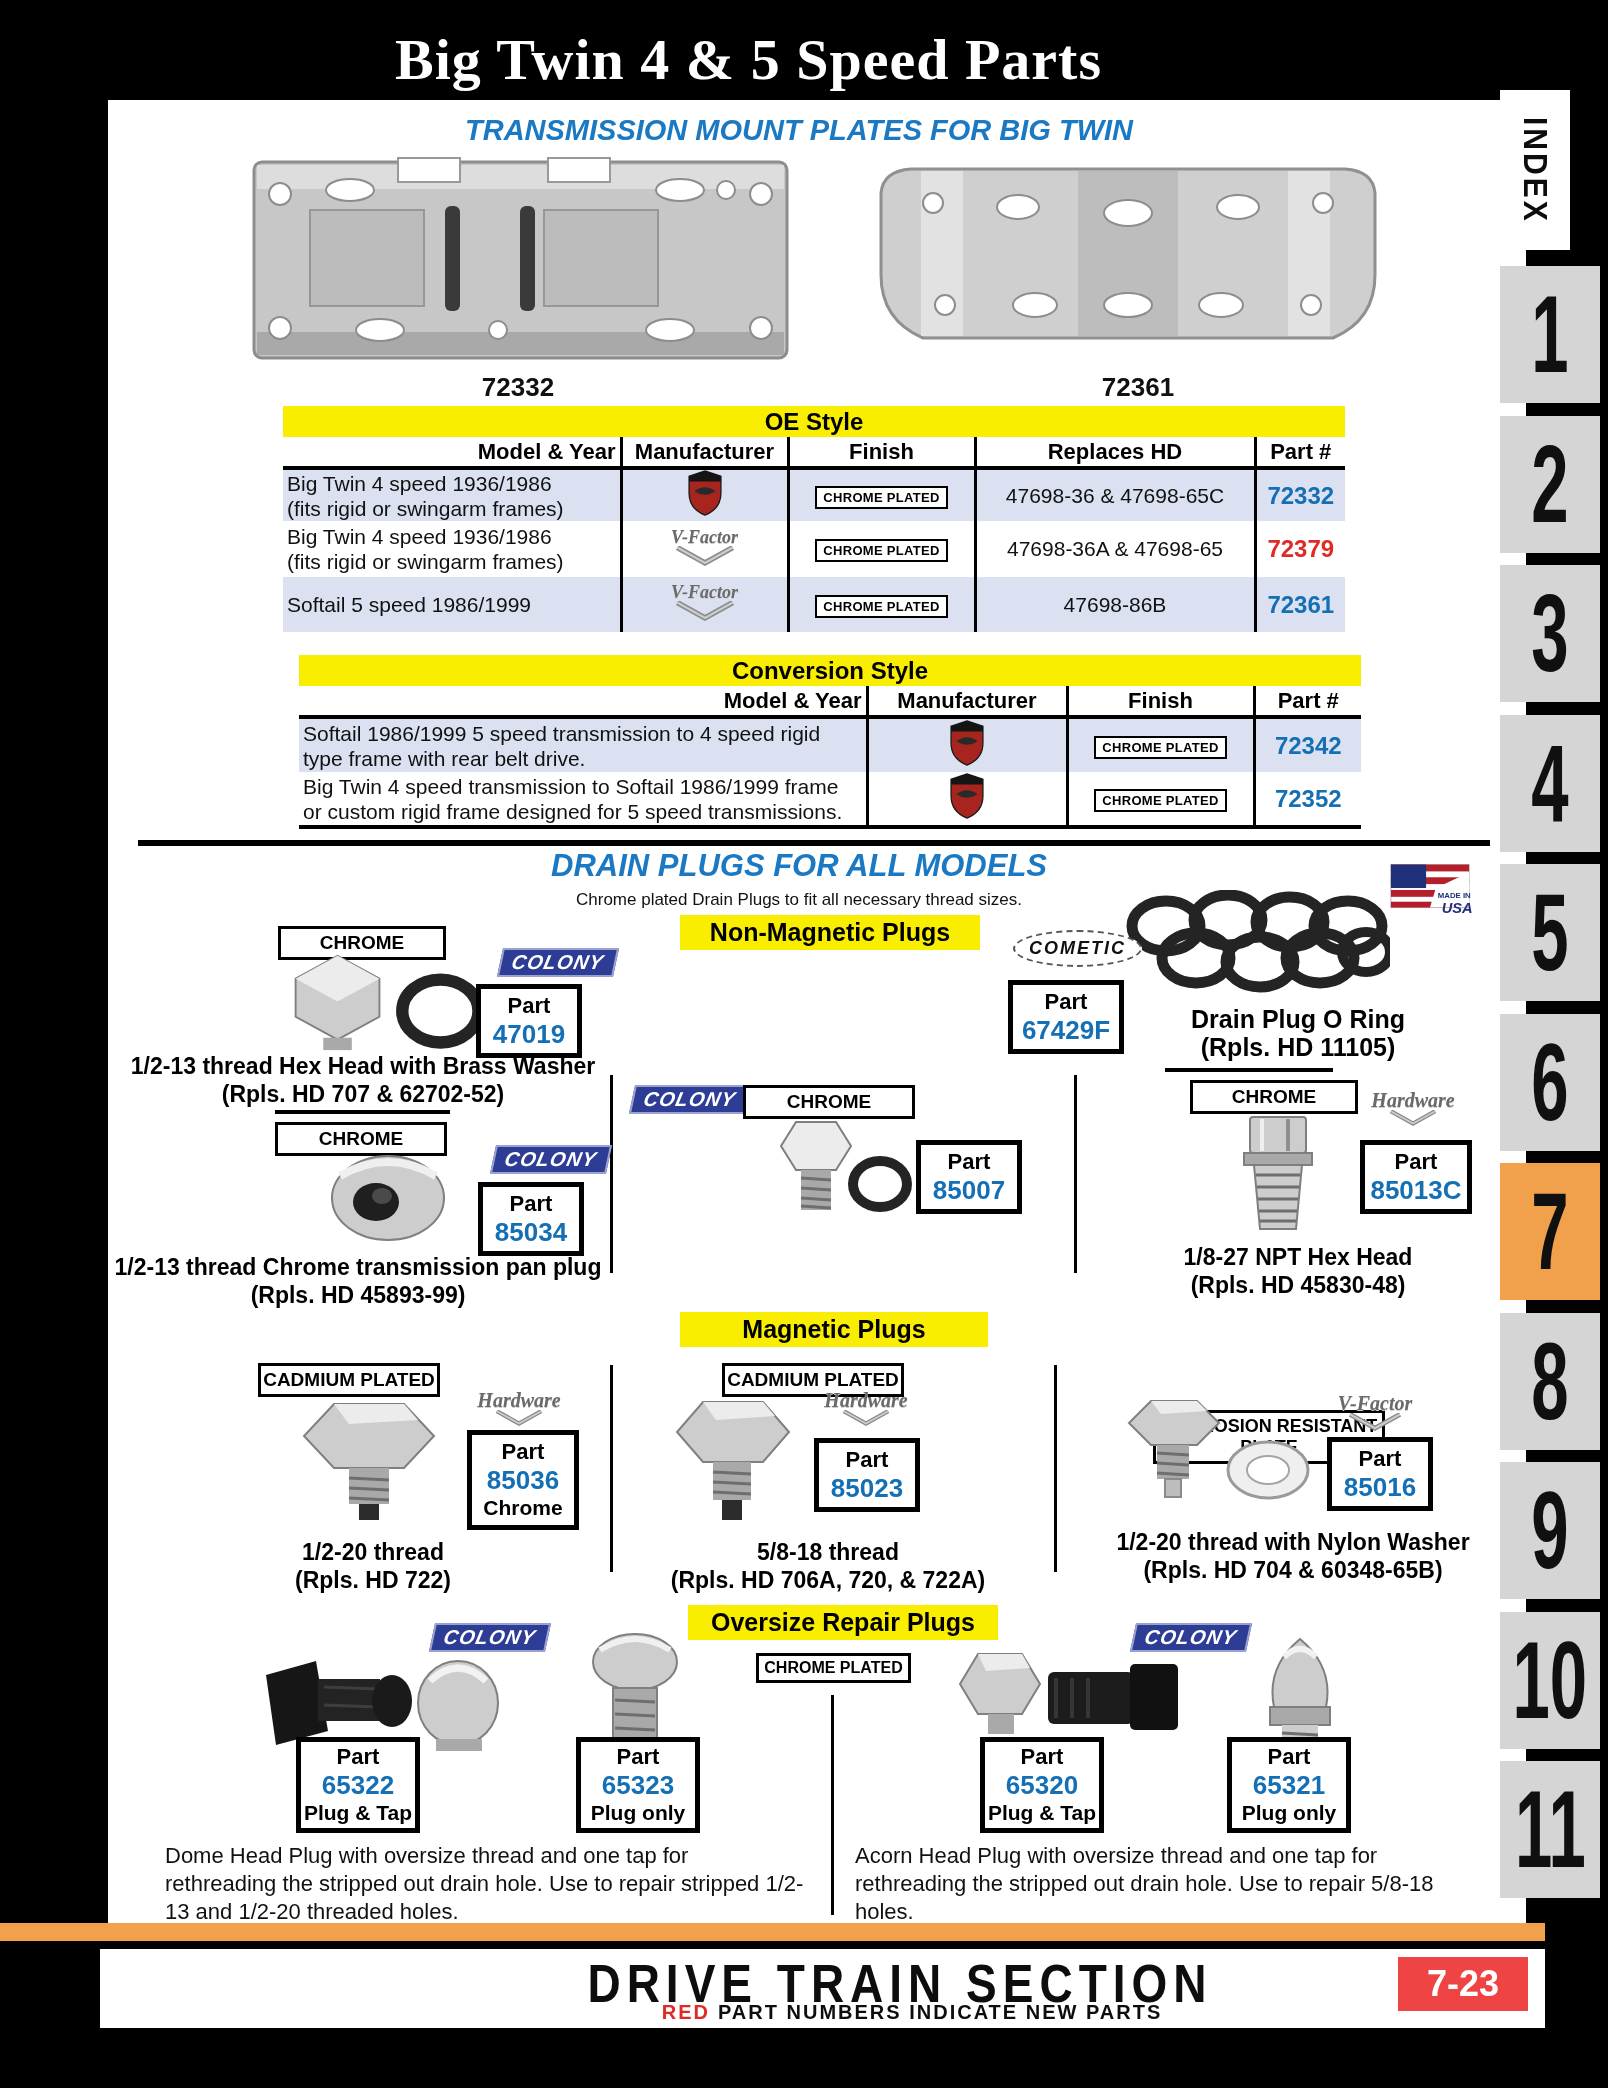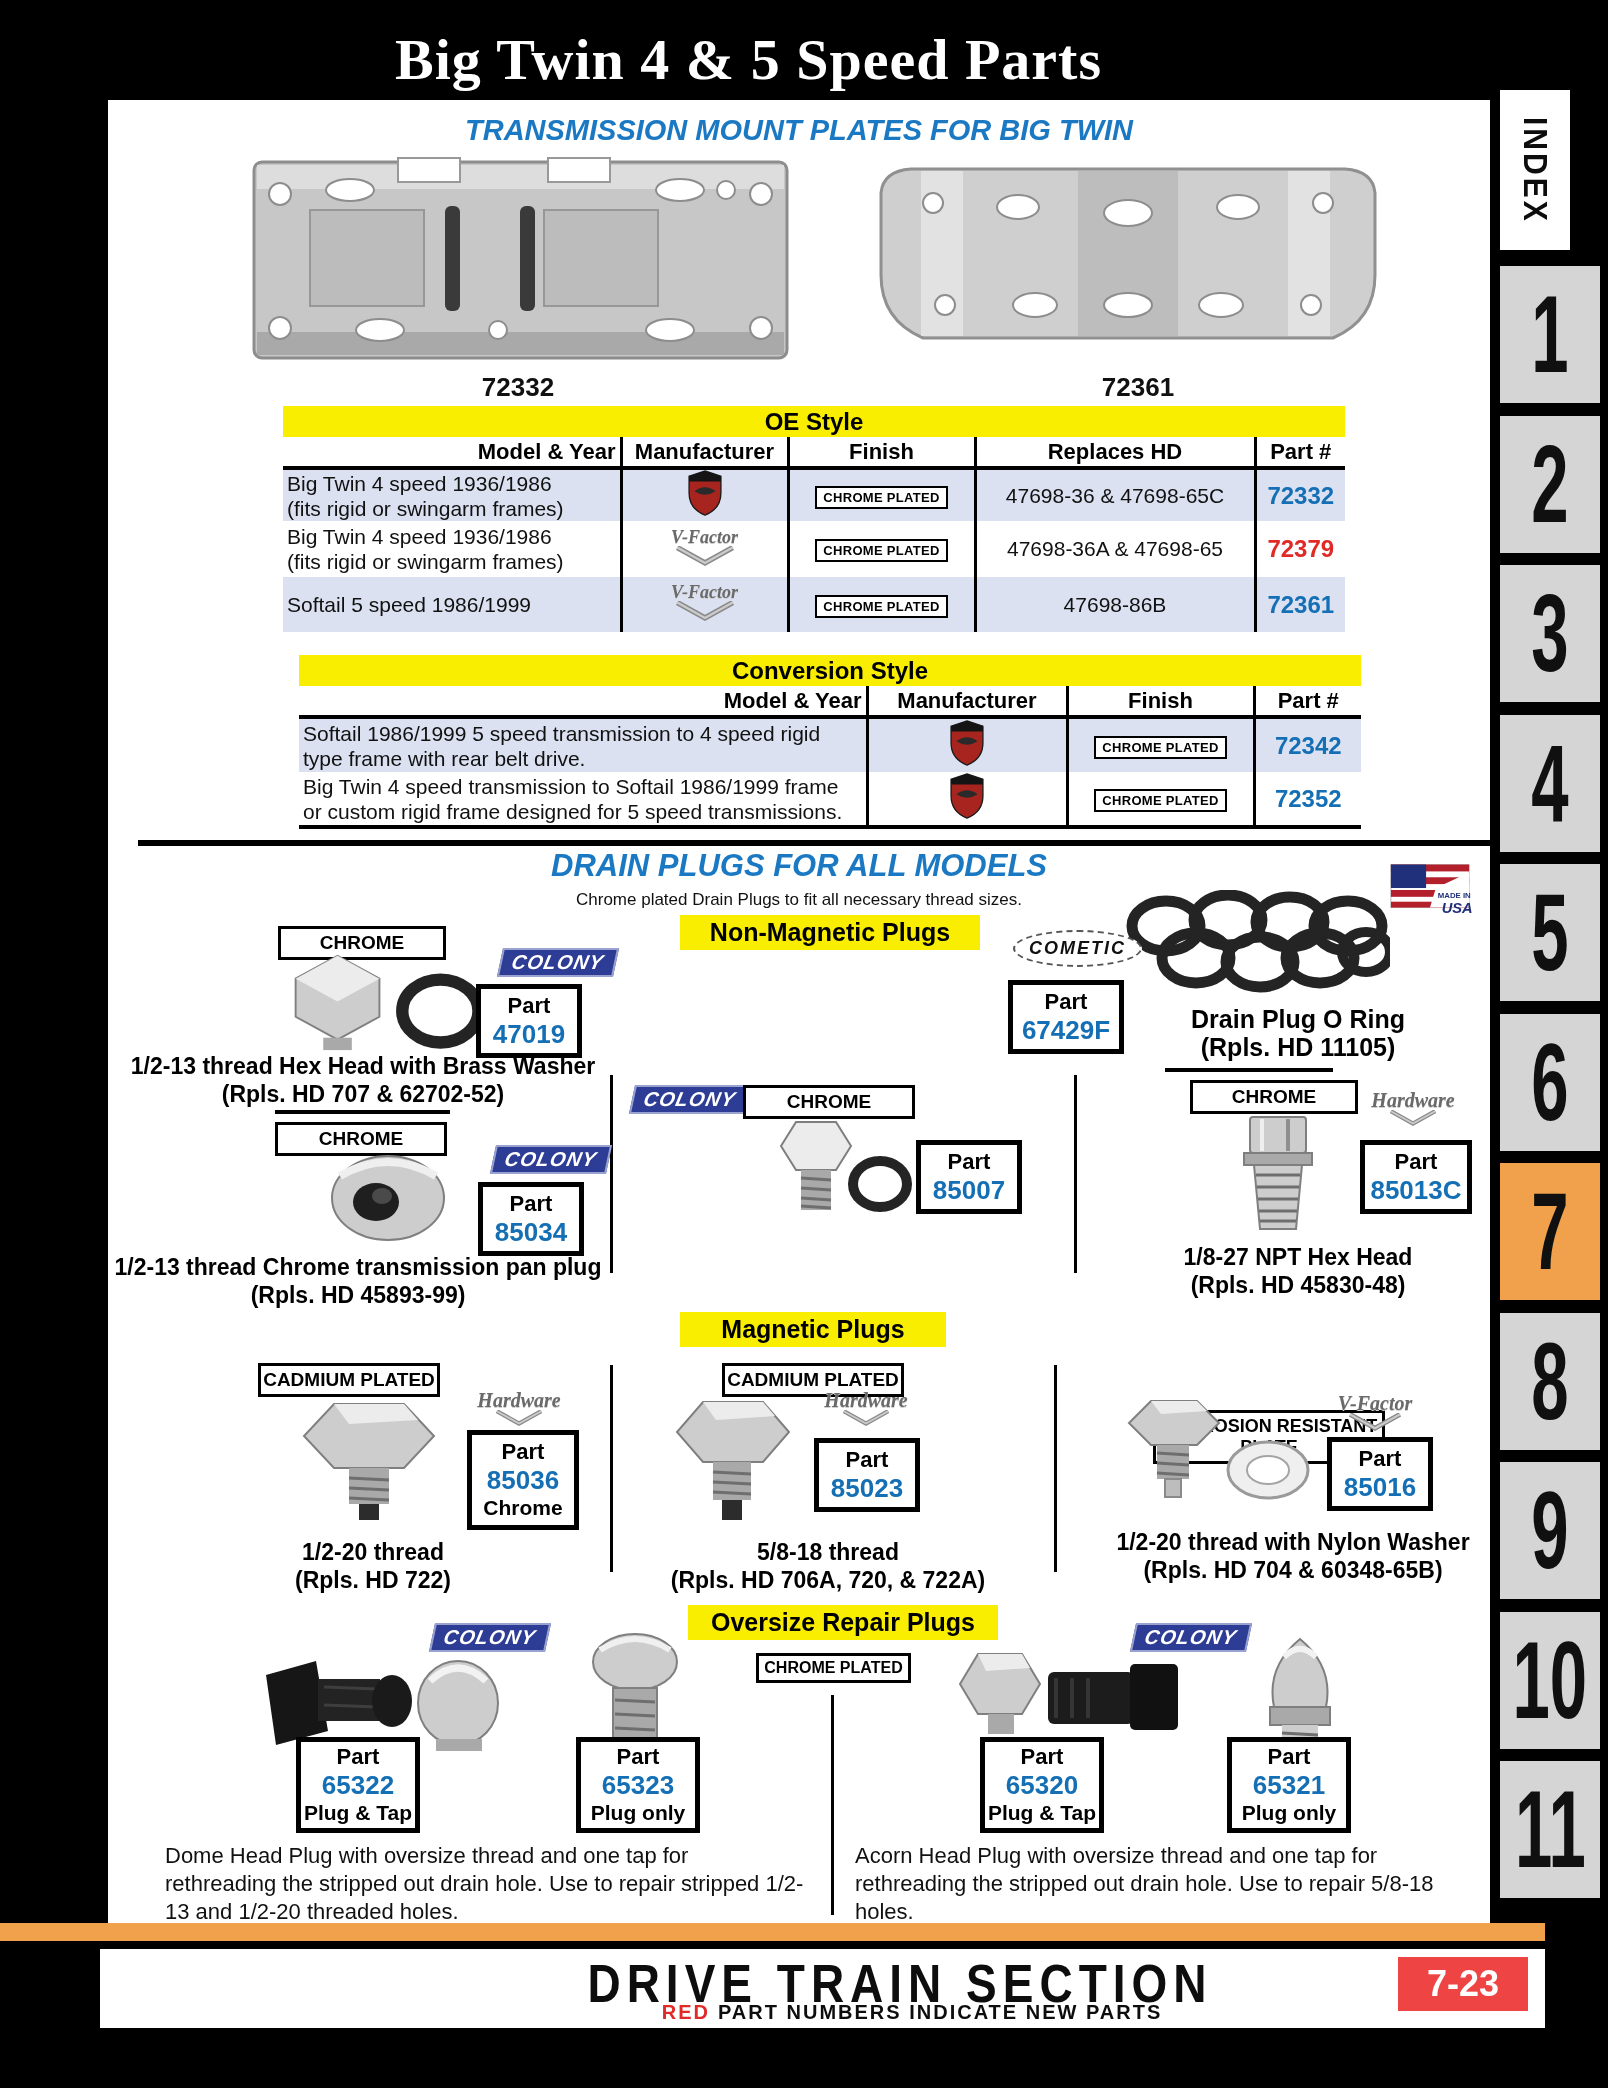--- a/index.html
+++ b/index.html
@@ -6,21 +6,21 @@
   .page { position:relative; width:1608px; height:2088px; background:#000;
           font-family:"Liberation Sans", sans-serif; overflow:hidden; }
 
   
   .main-title { position:absolute; left:0; top:26px; width:1497px; text-align:center;
                 color:#fff; font-family:"Liberation Serif", serif; font-weight:bold;
                 font-size:58px; letter-spacing:1px; }
 
   
   .content { position:absolute; left:108px; top:100px; width:1382px; height:1823px;
-             background:#fff; }
+             background:#fff;padding-left:36px; }
   .content * { box-sizing:border-box; }
   .abs { position:absolute; }
 
   .subtitle { position:absolute; left:0; top:14px; width:1382px; text-align:center;
               color:#1a79c2; font-weight:bold; font-style:italic; font-size:29px; }
   .photo-label { position:absolute; width:220px; text-align:center; font-weight:bold; font-size:26px; color:#111; }
 
   
   .ptable { position:absolute; border-collapse:collapse; table-layout:fixed; }
   .ptable td { border-left:3px solid #000; padding:0 4px; vertical-align:middle; }
@@ -392,21 +392,21 @@
     </svg>
     <div class="part-box" style="left:1252px;top:1040px;width:112px;height:74px">
       <div class="pw">Part</div>
       <div class="pn">85013C</div>
     </div>
     <div class="cap" style="left:1040px;top:1143px;width:300px">
       <div>1/8-27 NPT Hex Head</div>
       <div>(Rpls. HD 45830-48)</div>
     </div>
 
-    <div class="group-bar" style="left:572px;top:1212px;width:266px">Magnetic Plugs</div>
+    <div class="group-bar" style="left:572px;top:1212px;width:308px">Magnetic Plugs</div>
     <div class="vline" style="left:502px;top:1265px;height:207px"></div>
     <div class="vline" style="left:946px;top:1265px;height:207px"></div>
 
     <div class="badge" style="left:150px;top:1263px;width:182px">CADMIUM PLATED</div>
     <svg class="abs" style="left:186px;top:1298px" width="150" height="128" viewBox="0 0 150 128">
       <polygon points="40,6 110,6 140,38 110,70 40,70 10,38" class="sv-m sv-s"></polygon>
       <polygon points="40,6 110,6 124,22 55,26" class="sv-l"></polygon>
       <rect x="55" y="70" width="40" height="36" class="sv-d"></rect>
       <line x1="55" y1="80" x2="95" y2="82" class="thr"></line>
         <line x1="55" y1="90" x2="95" y2="92" class="thr"></line>

